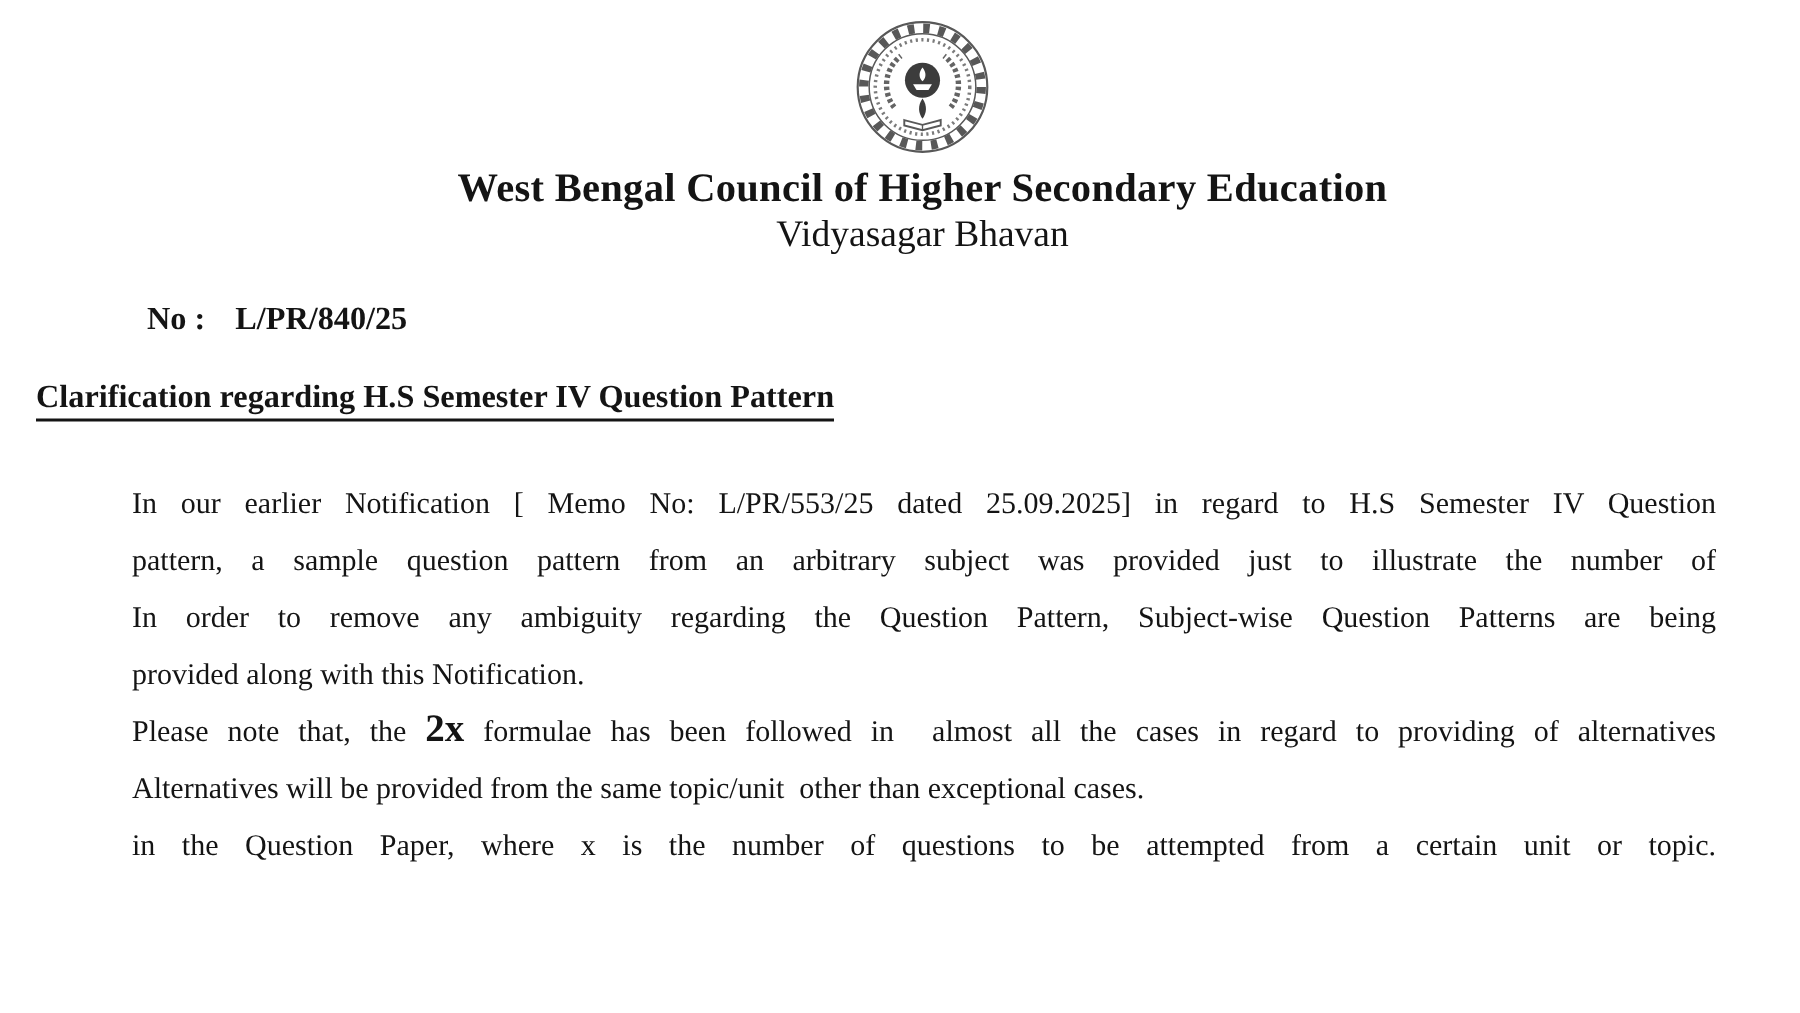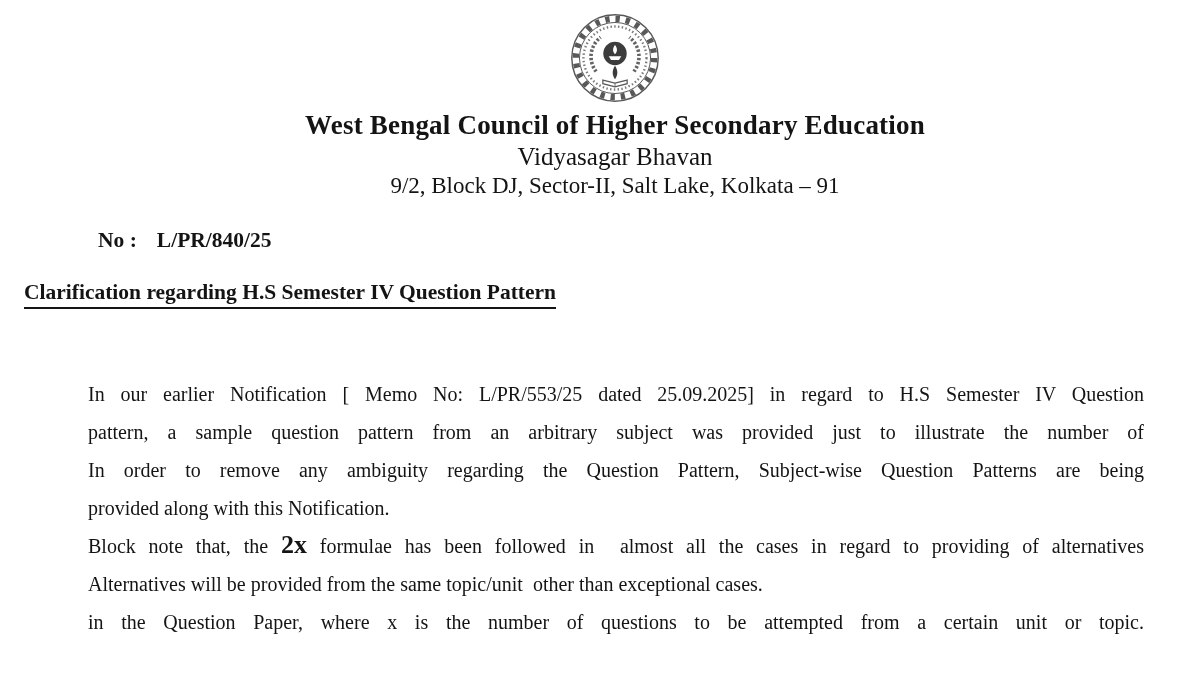--- a/index.html
+++ b/index.html
@@ -19,21 +19,21 @@
   .building   { margin-top: 1px; font-size: 25px; line-height: 29px; }
   .address    { margin-top: 1px; font-size: 23px; line-height: 27px; }
   .memo-row   { margin: 29px 0 0 98px; font-size: 21.5px; line-height: 25px; font-weight: bold; }
   .memo-number { margin-left: 20px; }
   .subject-wrap { margin-top: 27px; padding-left: 24px; }
   .subject {
     display: inline-block;
     font-size: 21.5px; line-height: 25px; font-weight: bold;
     border-bottom: 2.5px solid #141414; padding-bottom: 2px;
   }
-  .letter-body { margin: 66px 56px 0 88px; font-size: 20px; line-height: 38px; }
+  .letter-body { margin: 36px 56px 0 88px; font-size: 20px; line-height: 38px; }
   .para { margin: 0; }
   .line { text-align: justify; text-align-last: justify; }
   .line.last { text-align: justify; text-align-last: left; }
   .twox { font-size: 26px; font-weight: bold; line-height: 1; }
 </style>
 </head>
 <body>
 
 <div class="page">
 
@@ -55,21 +55,20 @@
         <path d="M43,48 h14 l-2.6,4.2 h-8.8 Z" fill="#ffffff"></path>
         <path d="M50,58.5 C53.8,64 53,69.5 50,73.5 C47,69.5 46.2,64 50,58.5 Z" fill="#3c3c3c"></path>
       </g>
       <g>
         <path d="M36.5,74.5 L50,78 L63.5,74.5 L63.5,78.5 L50,82 L36.5,78.5 Z" fill="none" stroke="#585858" stroke-width="1.4"></path>
         <line x1="50" y1="78" x2="50" y2="82" stroke="#585858" stroke-width="1"></line>
       </g>
     </svg>
     <div class="org-name">West Bengal Council of Higher Secondary Education</div>
     <div class="building">Vidyasagar Bhavan</div>
-    <div class="address">9/2, Block DJ, Sector-II, Salt Lake, Kolkata – 91</div>
   </header>
 
   <div class="memo-row">
     <span class="memo-label">No :</span><span class="memo-number">L/PR/840/25</span>
   </div>
 
   <div class="subject-wrap">
     <span class="subject">Clarification regarding H.S Semester IV Question Pattern</span>
   </div>
 
@@ -79,20 +78,20 @@
       <div class="line">In our earlier Notification [ Memo No: L/PR/553/25 dated 25.09.2025] in regard to H.S Semester IV Question</div>
       <div class="line">pattern, a sample question pattern from an arbitrary subject was provided just to illustrate the number of</div>
     </div>
 
     <div class="para">
       <div class="line">In order to remove any ambiguity regarding the Question Pattern, Subject-wise Question Patterns are being</div>
       <div class="line last">provided along with this Notification.</div>
     </div>
 
     <div class="para">
-      <div class="line"><span>Block note that, the </span><span class="twox">2x</span><span> formulae has been followed in&nbsp; almost all the cases in regard to providing of alternatives</span></div>
+      <div class="line"><span>Please note that, the </span><span class="twox">2x</span><span> formulae has been followed in&nbsp; almost all the cases in regard to providing of alternatives</span></div>
       <div class="line last">Alternatives will be provided from the same topic/unit&nbsp; other than exceptional cases.</div>
       <div class="line">in the Question Paper, where x is the number of questions to be attempted from a certain unit or topic.</div>
     </div>
 
   </main>
 
 </div>
 
 </body></html>

